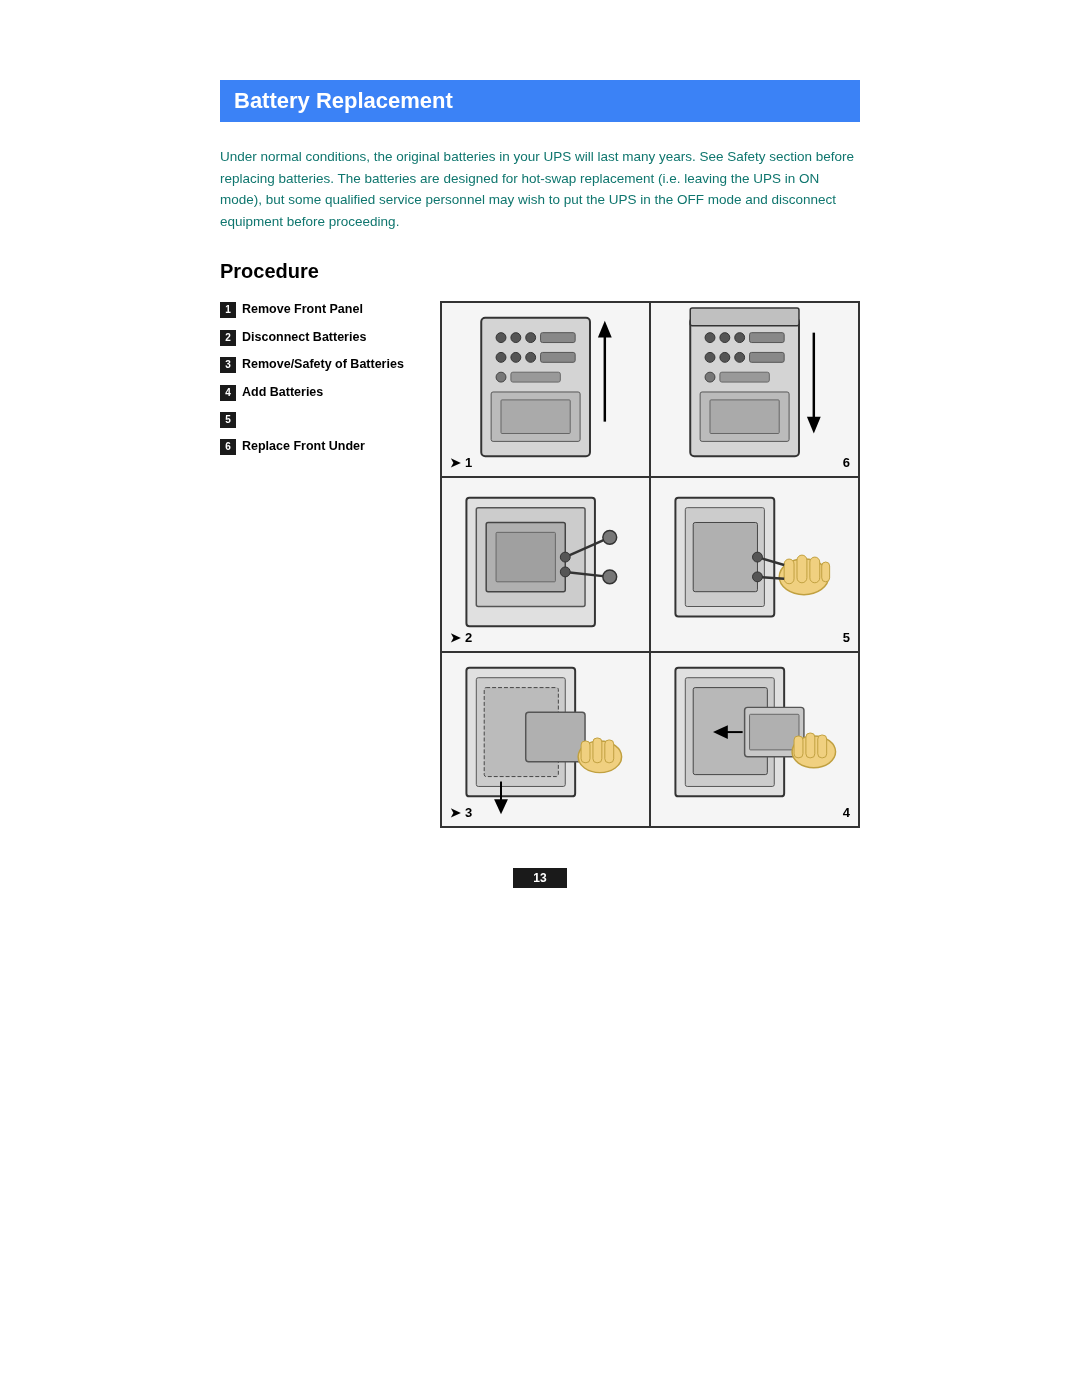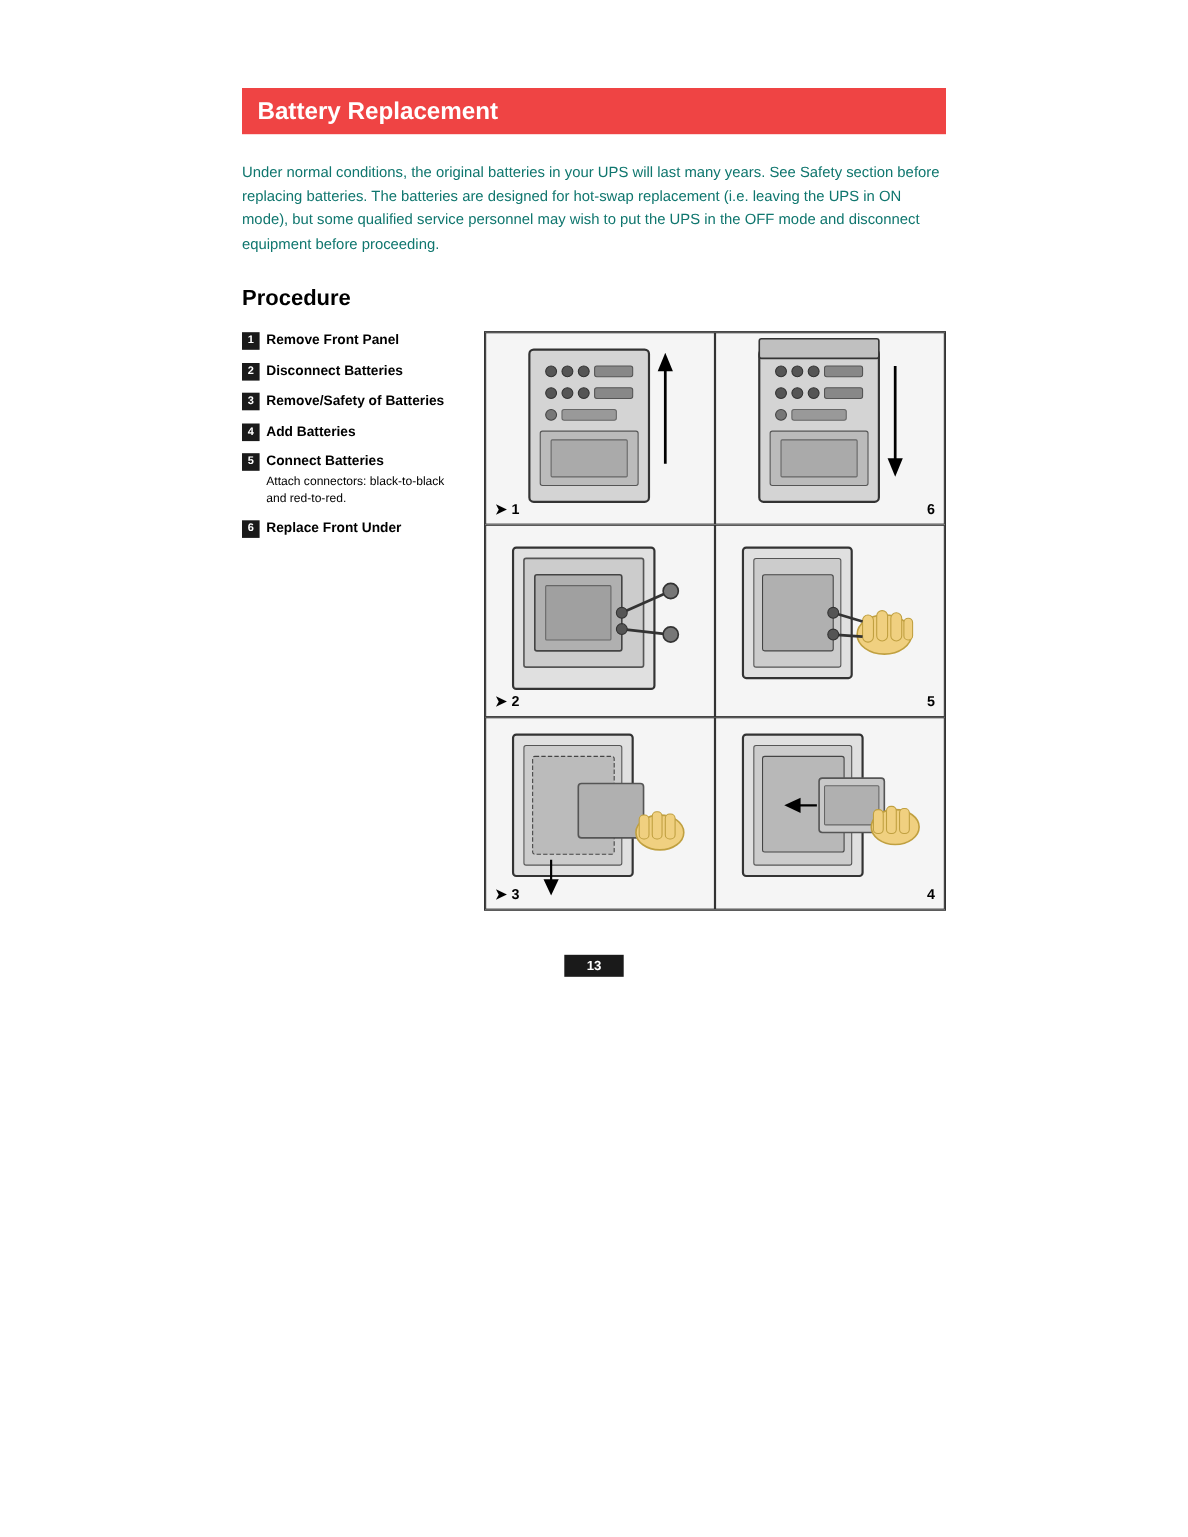--- a/index.html
+++ b/index.html
@@ -13,21 +13,21 @@
       justify-content: center;
       align-items: flex-start;
     }
 
     .page {
       width: 680px;
       padding: 80px 20px 60px 20px;
     }
 
     .section-title {
-      background: #ef4444;
+      background: #3b82f6;
       color: #ffffff;
       font-size: 22px;
       font-weight: bold;
       padding: 8px 14px;
       margin-bottom: 24px;
     }
 
     .intro-text {
       font-size: 13.5px;
       line-height: 1.6;
@@ -168,24 +168,20 @@
         <div class="step-text"><strong>Remove/Safety of Batteries</strong></div>
       </div>
 
       <div class="step-item">
         <span class="step-num">4</span>
         <div class="step-text"><strong>Add Batteries</strong></div>
       </div>
 
       <div class="step-item">
         <span class="step-num">5</span>
-        <div>
-          <div class="step-text"><strong>Connect Batteries</strong></div>
-          <div class="step-note">Attach connectors: black-to-black and red-to-red.</div>
-        </div>
       </div>
 
       <div class="step-item">
         <span class="step-num">6</span>
         <div class="step-text"><strong>Replace Front Under</strong></div>
       </div>
 
     </div>
 
     <div class="diagrams-grid">

